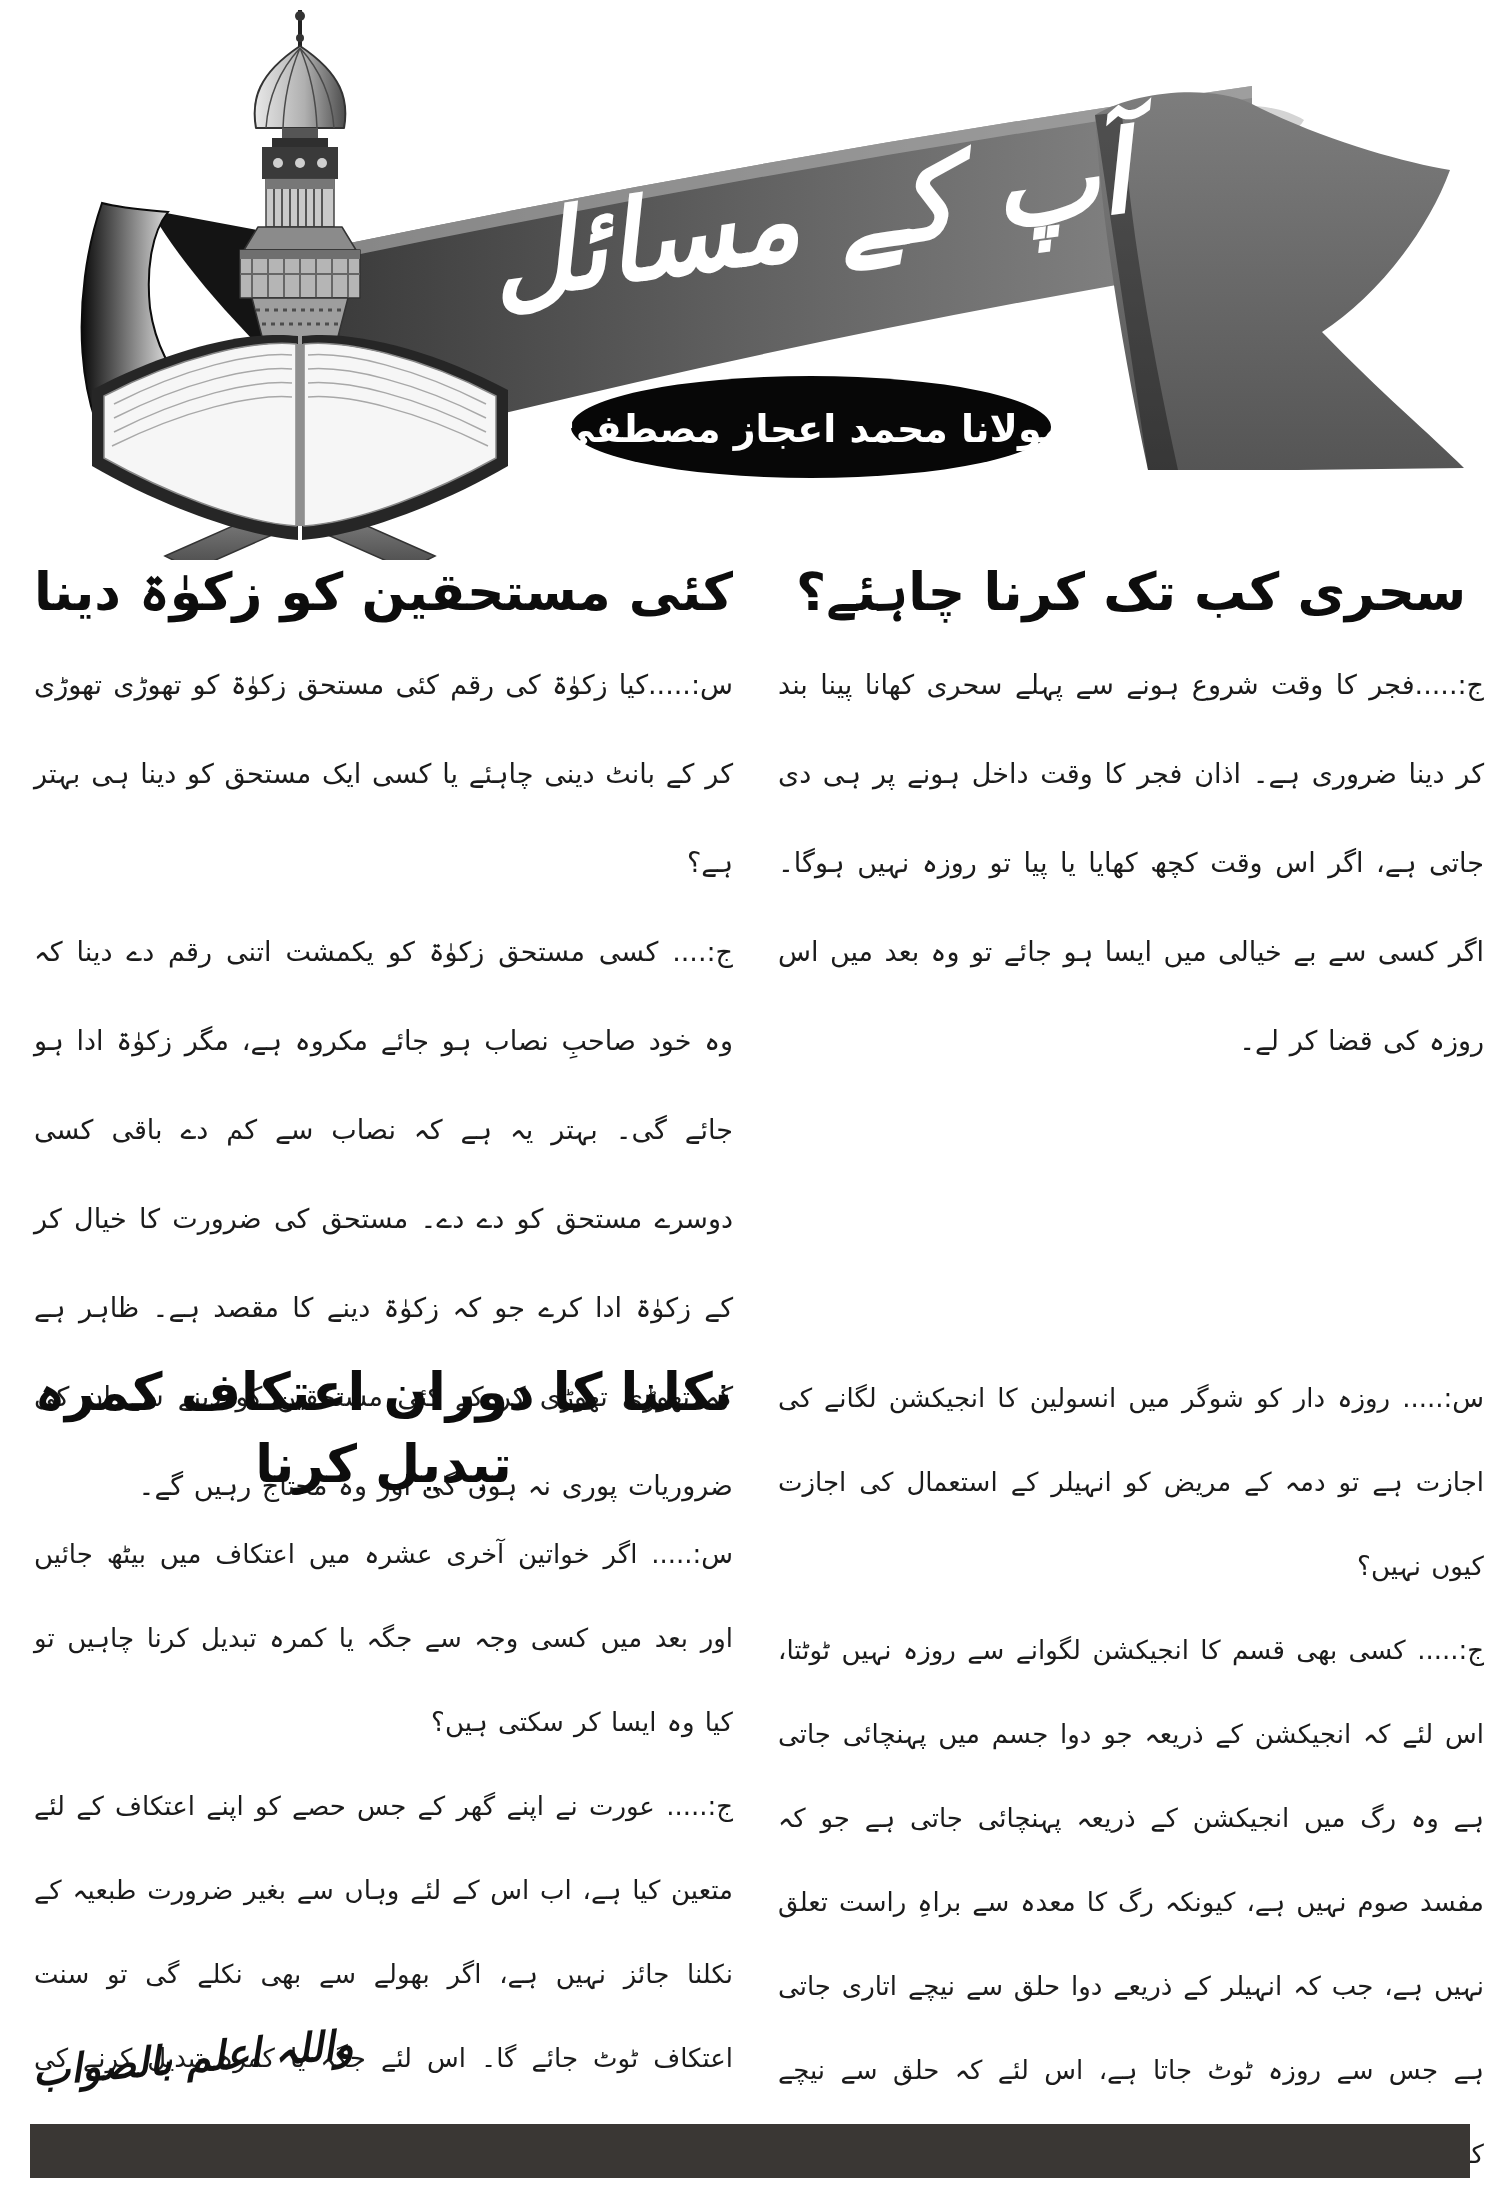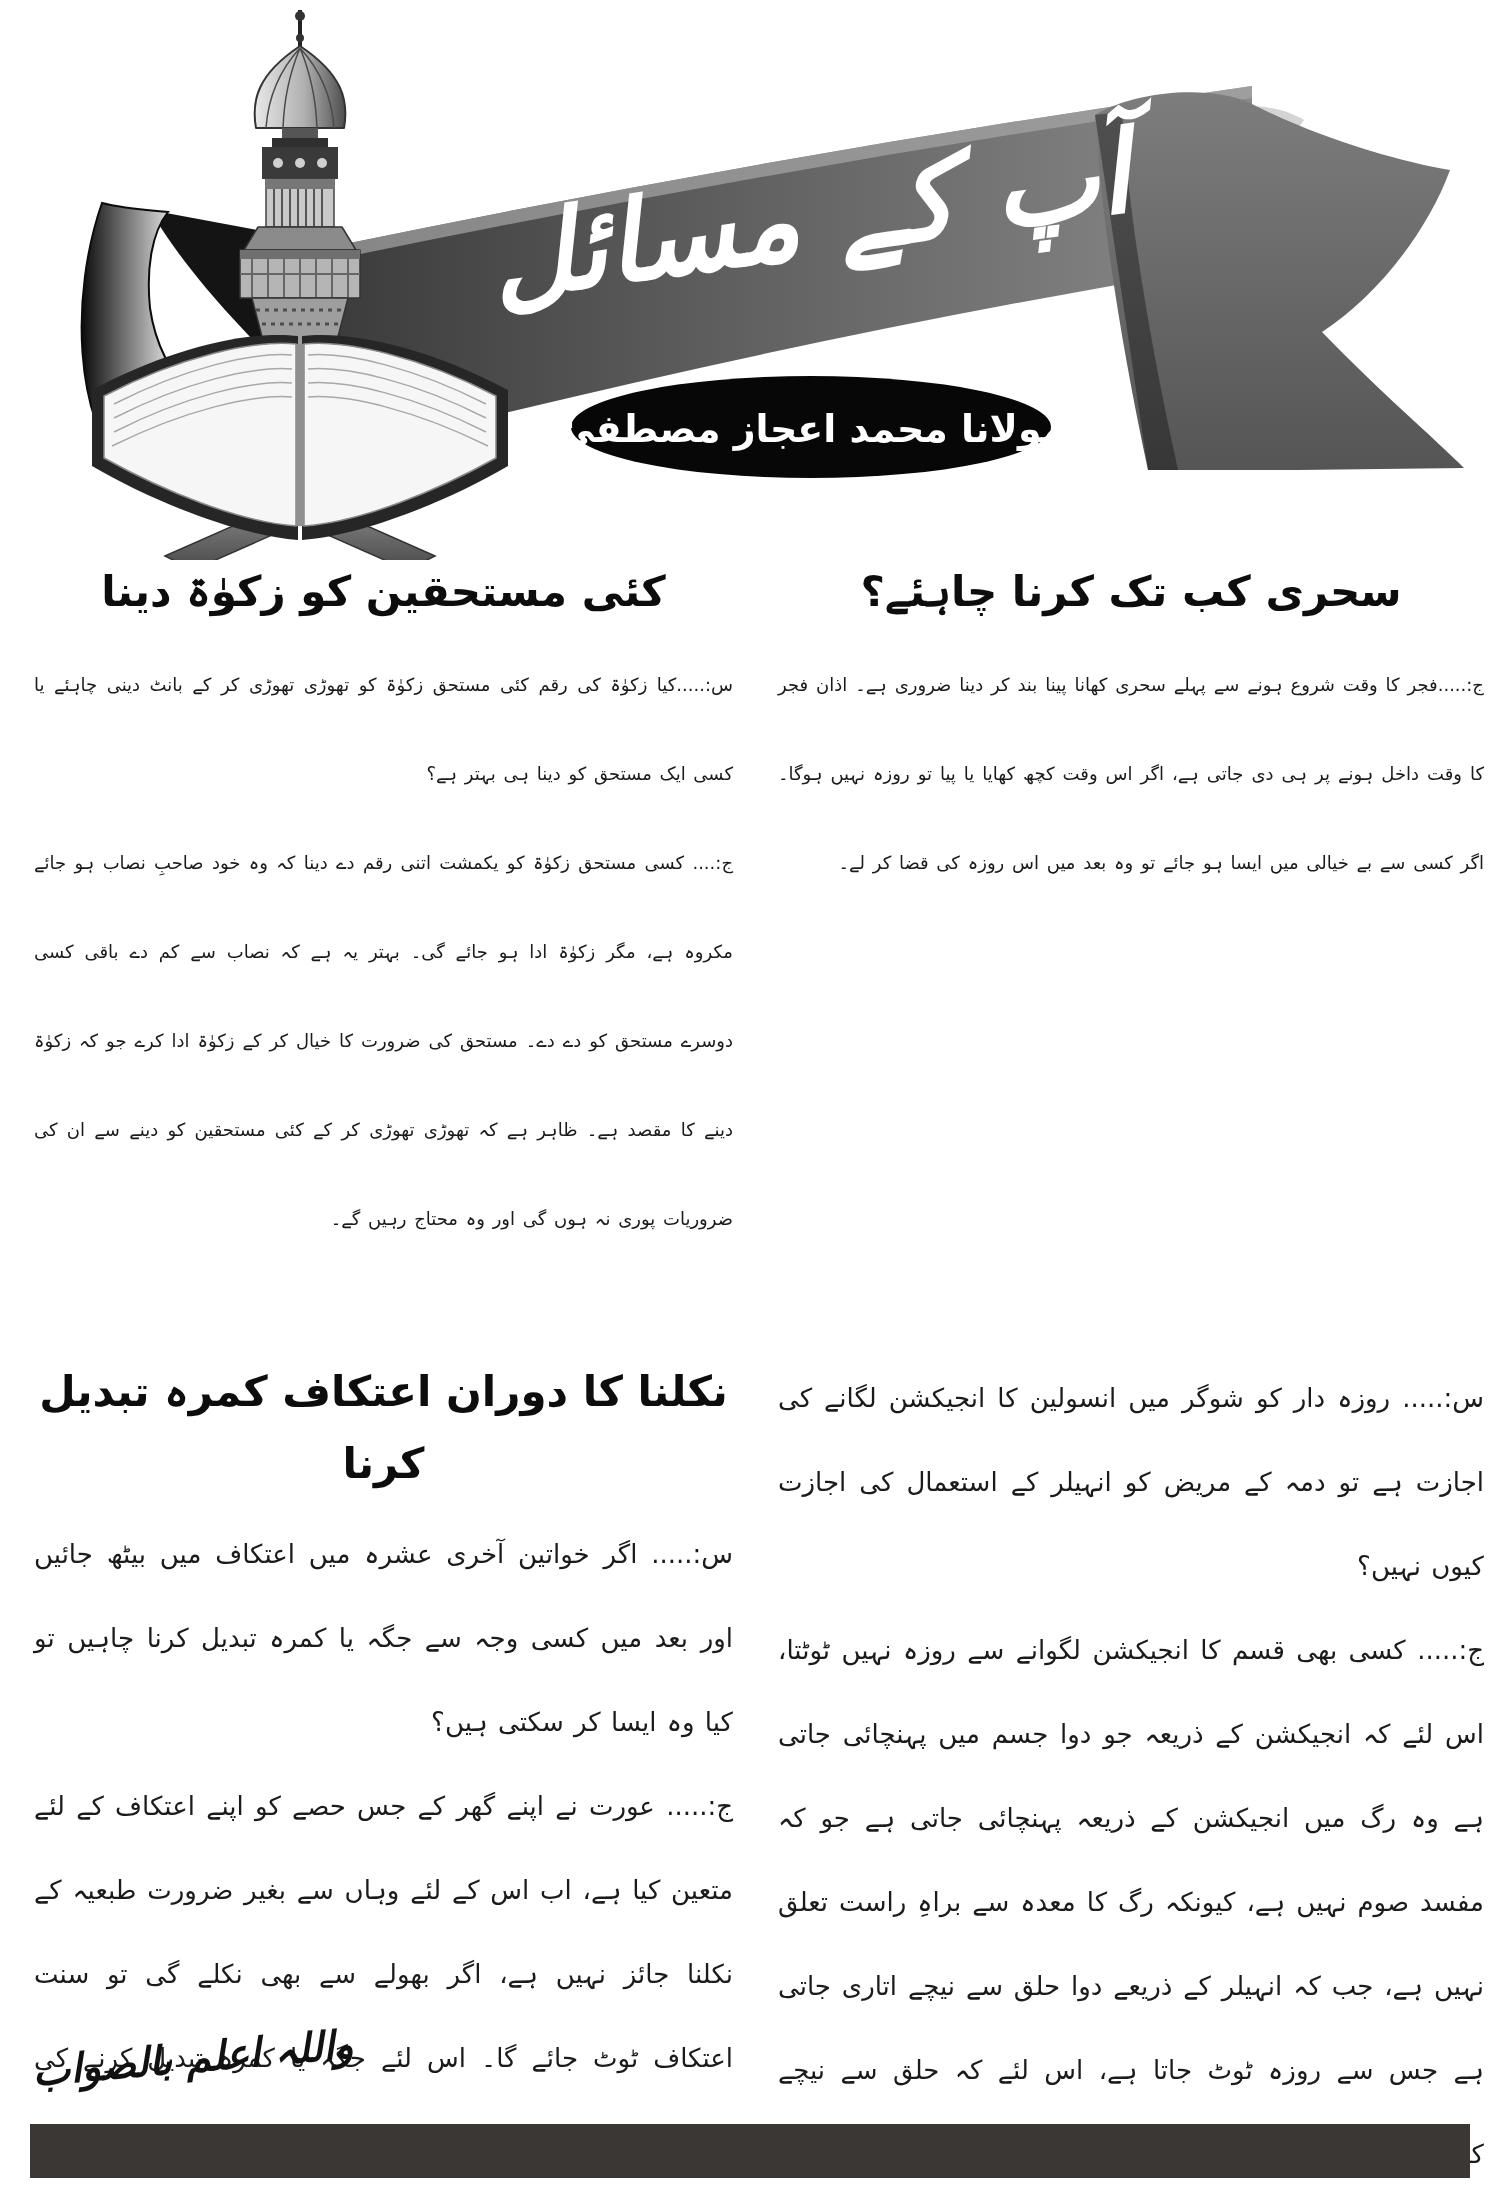--- a/index.html
+++ b/index.html
@@ -4,25 +4,25 @@
 <style>
   html,body{margin:0;padding:0;background:#e9e9e9;}
   .page{
     position:relative;width:1500px;height:2200px;background:#ffffff;
     overflow:hidden;font-family:"DejaVu Sans",sans-serif;direction:rtl;
     margin:0 auto;
   }
   .banner{position:absolute;top:0;left:0;}
   .sec{position:absolute;direction:rtl;}
   .sec h2{
-    font-size:42px;font-weight:bold;text-align:center;line-height:72px;
+    font-size:52px;font-weight:bold;text-align:center;line-height:72px;
     margin:0 0 12px 0;color:#0d0d0d;letter-spacing:-1px;
   }
   .sec p{
-    margin:0;font-size:18px;line-height:89px;text-align:justify;
+    margin:0;font-size:27px;line-height:89px;text-align:justify;
     color:#1b1b1b;word-spacing:2px;
   }
   .col-right{left:778px;width:706px;}
   .col-left{left:34px;width:699px;}
   .row1{top:556px;}
   .row2{top:1356px;}
   .row2 p{font-size:26px;line-height:84px;}
   .signature{
     position:absolute;left:32px;top:2034px;width:340px;
     font-size:40px;font-weight:bold;color:#111;

